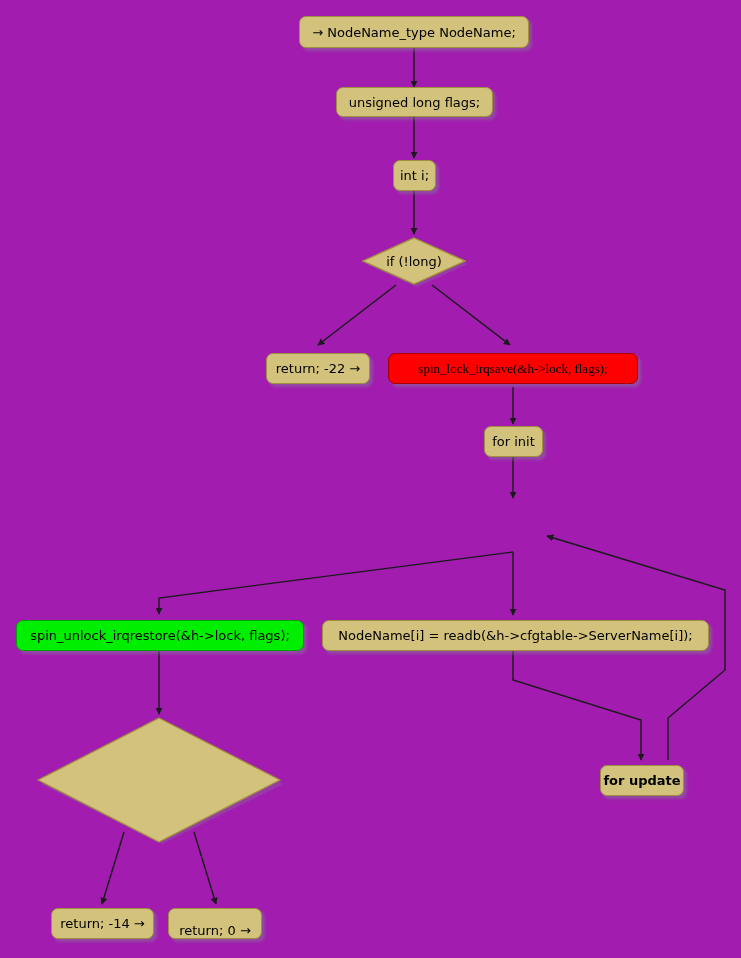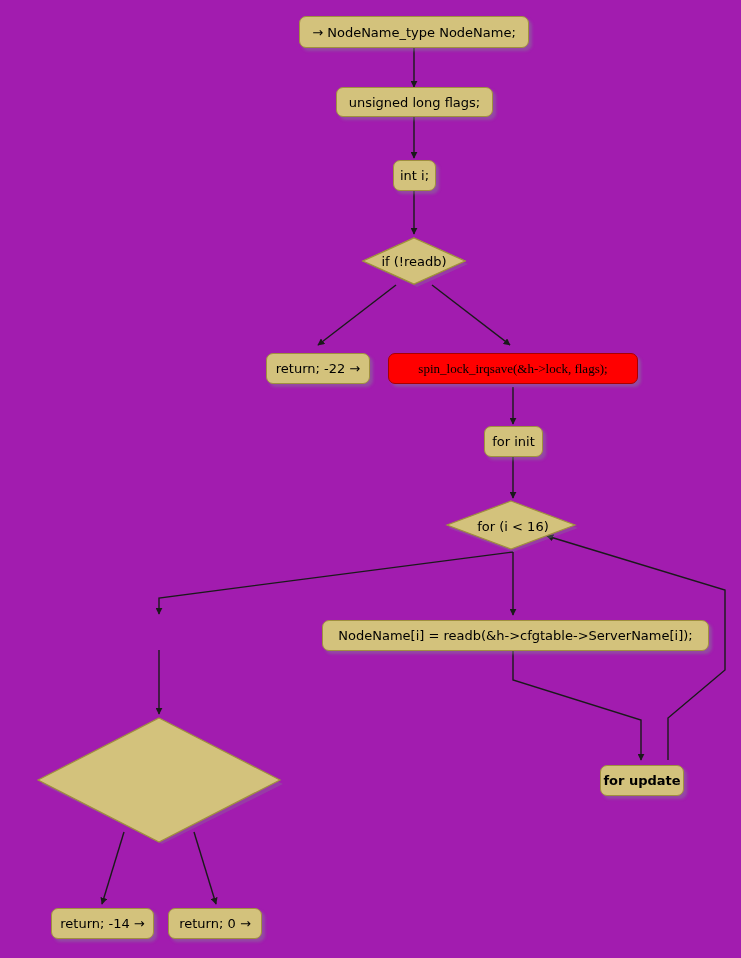--- a/index.html
+++ b/index.html
@@ -128,60 +128,56 @@
   <div class="node rect" style="left:393px; top:160px; width:43px; height:31px;">
     <span>int i;</span>
   </div>
 
   <div class="node diamond" style="left:360px; top:235px; width:108px; height:52px;">
     <svg class="dshape" viewBox="0 0 108 52" preserveAspectRatio="none">
       <polygon points="54,3 105,26 54,49 3,26" fill="#D3C27C" stroke="#A0903E" stroke-width="1.2"></polygon>
       <polygon points="57,6 108,29 57,52 6,29" fill="rgba(130,130,150,0.30)" style="mix-blend-mode:multiply"></polygon>
       <polygon points="54,3 105,26 54,49 3,26" fill="#D3C27C" stroke="#A0903E" stroke-width="1.2"></polygon>
     </svg>
-    <span class="dlabel">if (!readb)</span>
+    <span class="dlabel">if (!long)</span>
   </div>
 
   <div class="node rect" style="left:266px; top:353px; width:104px; height:31px;">
     <span>return; -22 →</span>
   </div>
 
   <div class="node rect red" style="left:388px; top:353px; width:250px; height:31px;">
     <span>spin_lock_irqsave(&amp;h-&gt;lock, flags);</span>
   </div>
 
   <div class="node rect" style="left:484px; top:426px; width:59px; height:31px;">
     <span>for init</span>
   </div>
 
-  <div class="node diamond" style="left:445px; top:499px; width:136px; height:55px;">
-    <svg class="dshape" viewBox="0 0 136 55" preserveAspectRatio="none">
-      <polygon points="68,5 133,29 68,53 3,29" fill="rgba(130,130,150,0.30)"></polygon>
-      <polygon points="66,2 130,26 66,50 2,26" fill="#D3C27C" stroke="#A0903E" stroke-width="1.2"></polygon>
-    </svg>
-    <span class="dlabel">for (i &lt; 16)</span>
+
+  <div class="node rect green" style="left:16px; top:620px; width:288px; height:31px;">
+    <span>spin_unlock_irqrestore(&amp;h-&gt;lock, flags);</span>
   </div>
-
 
   <div class="node rect" style="left:322px; top:620px; width:387px; height:31px;">
     <span>NodeName[i] = readb(&amp;h-&gt;cfgtable-&gt;ServerName[i]);</span>
   </div>
 
   <div class="node rect" style="left:600px; top:765px; width:84px; height:31px;font-weight:bold;">
     <span>for update</span>
   </div>
 
   <div class="node diamond" style="left:32px; top:716px; width:254px; height:130px;">
     <svg class="dshape" viewBox="0 0 254 130" preserveAspectRatio="none">
       <polygon points="130,6 251,68 130,128 9,68" fill="rgba(130,130,150,0.30)"></polygon>
       <polygon points="127,2 248,64 127,126 6,64" fill="#D3C27C" stroke="#A0903E" stroke-width="1.2"></polygon>
     </svg>
   </div>
 
   <div class="node rect" style="left:51px; top:908px; width:103px; height:31px;justify-content:center;">
     <span>return; -14 →</span>
   </div>
 
-  <div class="node rect" style="left:168px; top:908px; width:94px; height:31px;">
+  <div class="node rect" style="left:168px; top:908px; width:94px; height:31px;align-items:flex-end;">
     <span>return; 0 →</span>
   </div>
 
 </div>
 
 </body></html>

